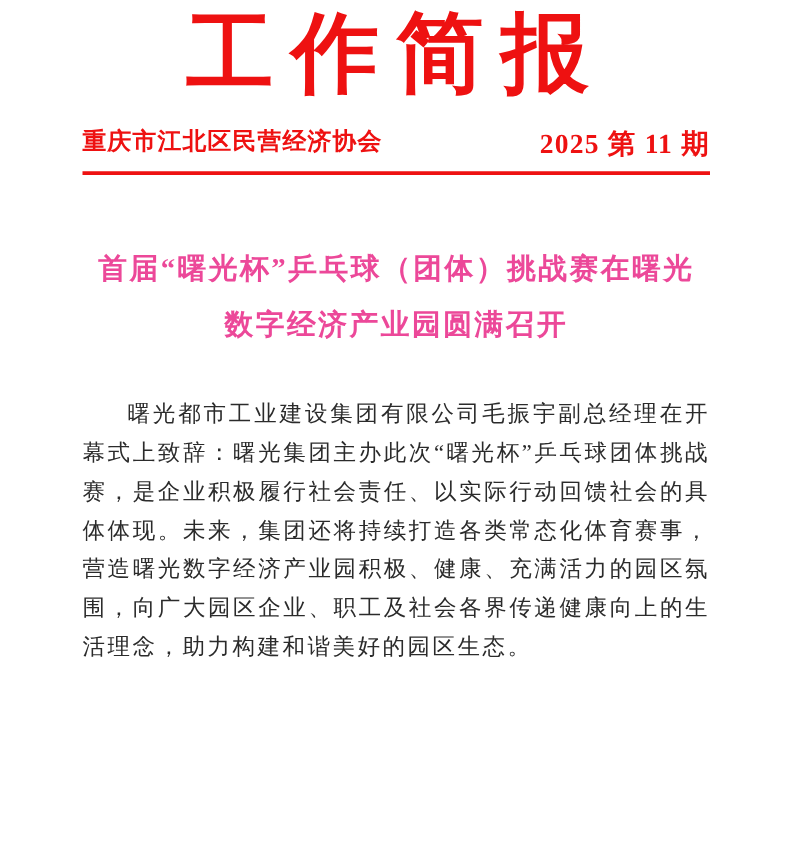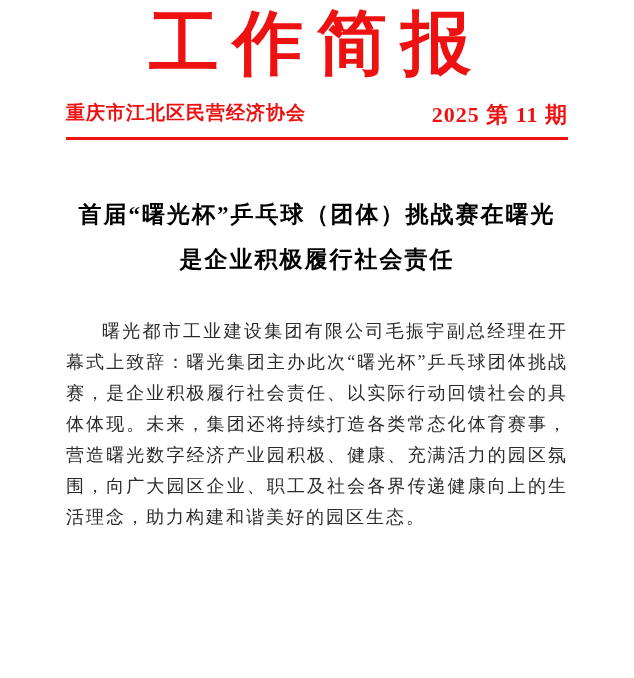--- a/index.html
+++ b/index.html
@@ -47,21 +47,21 @@
   .red-rule {
     margin-top: 7px;
     height: 3px;
     background: #ee1111;
     border: none;
   }
   .article-title {
     margin-top: 52px;
     text-align: center;
     font-weight: bold;
-    color: #000000;
+    color: #ec4899;
     font-size: 23px;
     line-height: 45px;
     letter-spacing: 2px;
   }
   .body-text {
     margin-top: 34px;
     font-size: 18px;
     line-height: 31px;
     letter-spacing: 2px;
     text-align: justify;
@@ -81,20 +81,20 @@
 
   <div class="issue-row">
     <span class="org-name">重庆市江北区民营经济协会</span>
     <span class="issue-no">2025 第 11 期</span>
   </div>
 
   <div class="red-rule"></div>
 
   <div class="article-title">
     <div>首届“曙光杯”乒乓球（团体）挑战赛在曙光</div>
-    <div>是企业积极履行社会责任</div>
+    <div>数字经济产业园圆满召开</div>
   </div>
 
   <div class="body-text">
     <p>曙光都市工业建设集团有限公司毛振宇副总经理在开幕式上致辞：曙光集团主办此次“曙光杯”乒乓球团体挑战赛，是企业积极履行社会责任、以实际行动回馈社会的具体体现。未来，集团还将持续打造各类常态化体育赛事，营造曙光数字经济产业园积极、健康、充满活力的园区氛围，向广大园区企业、职工及社会各界传递健康向上的生活理念，助力构建和谐美好的园区生态。</p>
   </div>
 
 </div>
 
 </body></html>

